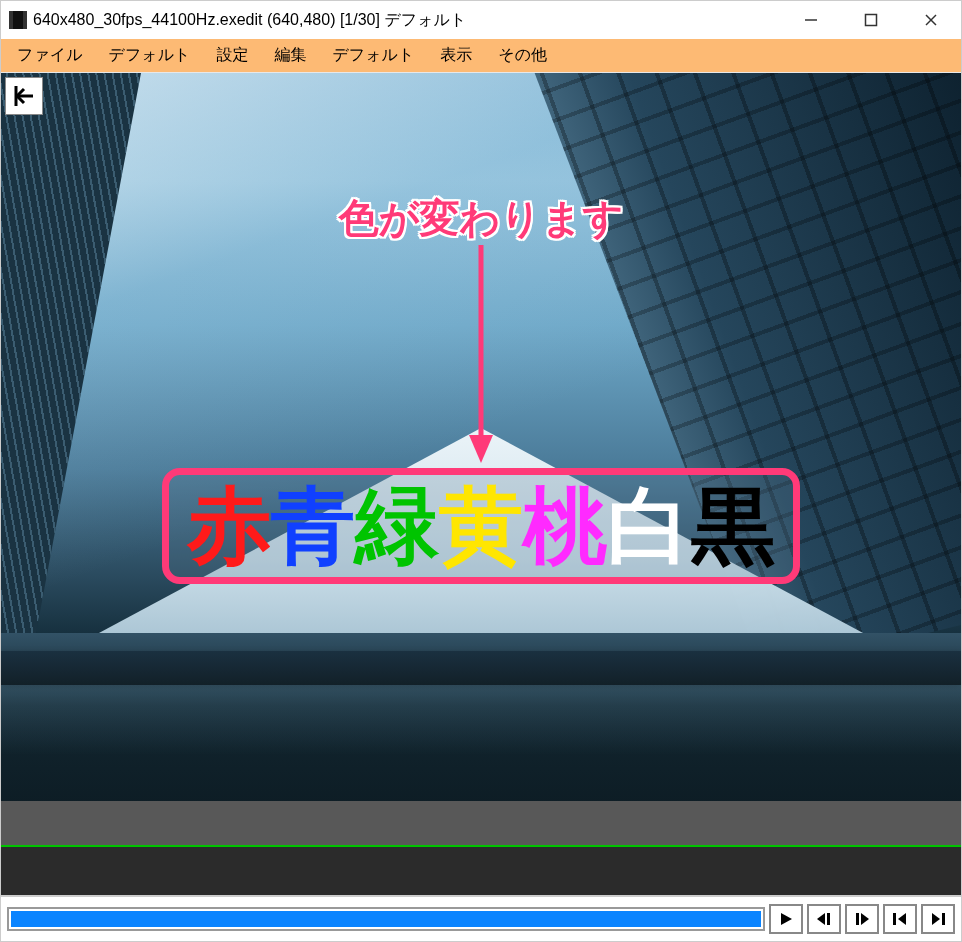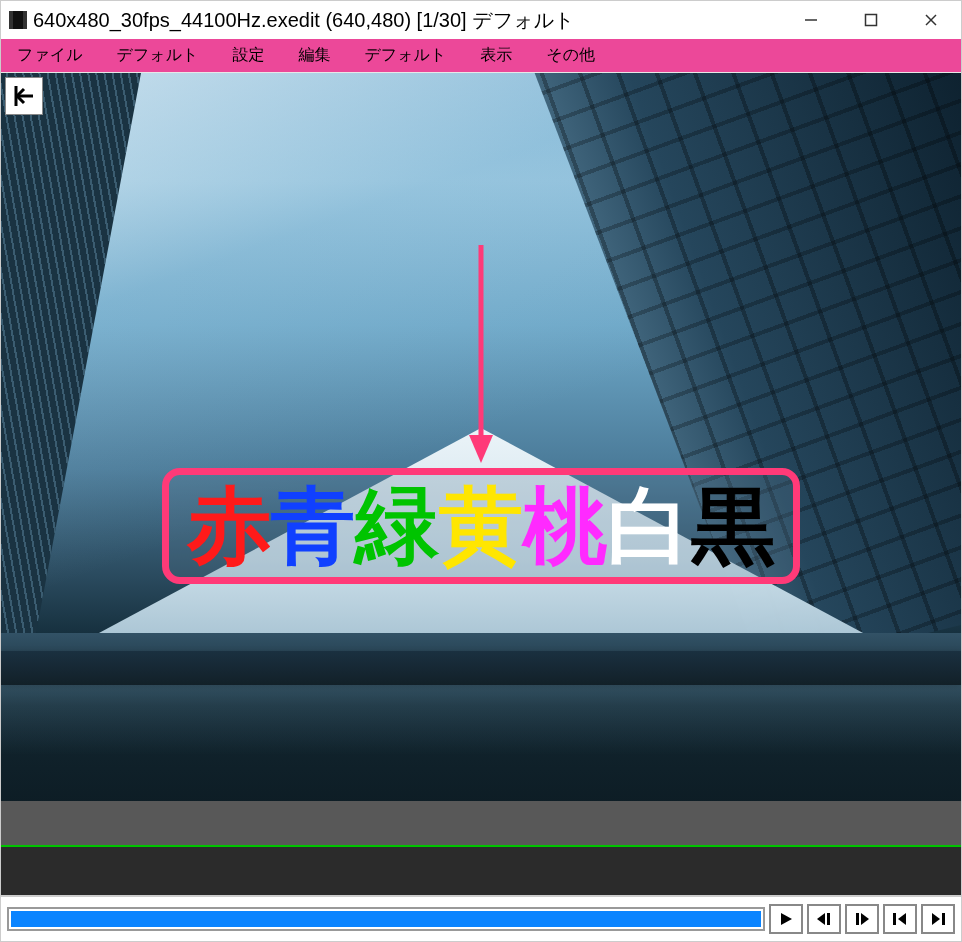--- a/index.html
+++ b/index.html
@@ -18,21 +18,21 @@
     background: #fff;
     display: flex;
     flex-direction: column;
   }
   .titlebar {
     height: 38px;
     background: #fff;
     display: flex;
     align-items: center;
     padding-left: 8px;
-    font-size: 20px;
+    font-size: 16px;
     color: #000;
   }
   .titlebar .app-icon {
     width: 18px;
     height: 18px;
     margin-right: 6px;
     display: flex;
   }
   .titlebar .title-text { flex: 0 0 auto; }
   .titlebar .spacer { flex: 1; }
@@ -45,26 +45,26 @@
     height: 100%;
     display: flex;
     align-items: center;
     justify-content: center;
     font-size: 16px;
     color: #333;
     cursor: default;
   }
   .menubar {
     height: 34px;
-    background: #ec4899;
+    background: #fdba74;
     display: flex;
     align-items: center;
     padding: 0 6px;
     font-size: 16px;
-    gap: 14px;
+    gap: 6px;
     border-bottom: 1px solid #e8e8e8;
   }
   .menu-item {
     padding: 4px 10px;
     color: #000;
     cursor: default;
   }
   .preview-area {
     flex: 1;
     background: #fff;
@@ -304,20 +304,21 @@
     </div>
 
     <div class="corner-button">
       <svg width="26" height="26" viewBox="0 0 26 26">
         <line x1="5" y1="3" x2="5" y2="23" stroke="#000" stroke-width="3"></line>
         <line x1="22" y1="13" x2="7" y2="13" stroke="#000" stroke-width="3"></line>
         <polyline points="13,6 6,13 13,20" fill="none" stroke="#000" stroke-width="3"></polyline>
       </svg>
     </div>
 
+    <div class="annotation-label">色が変わります</div>
 
     <svg class="annotation-arrow" viewBox="0 0 28 218">
       <line x1="14" y1="0" x2="14" y2="190" stroke="#ff3a78" stroke-width="5"></line>
       <polygon points="14,218 2,190 26,190" fill="#ff3a78"></polygon>
     </svg>
 
     <div class="color-box">
       <span class="color-char c-red">赤</span>
       <span class="color-char c-blue">青</span>
       <span class="color-char c-green">緑</span>

